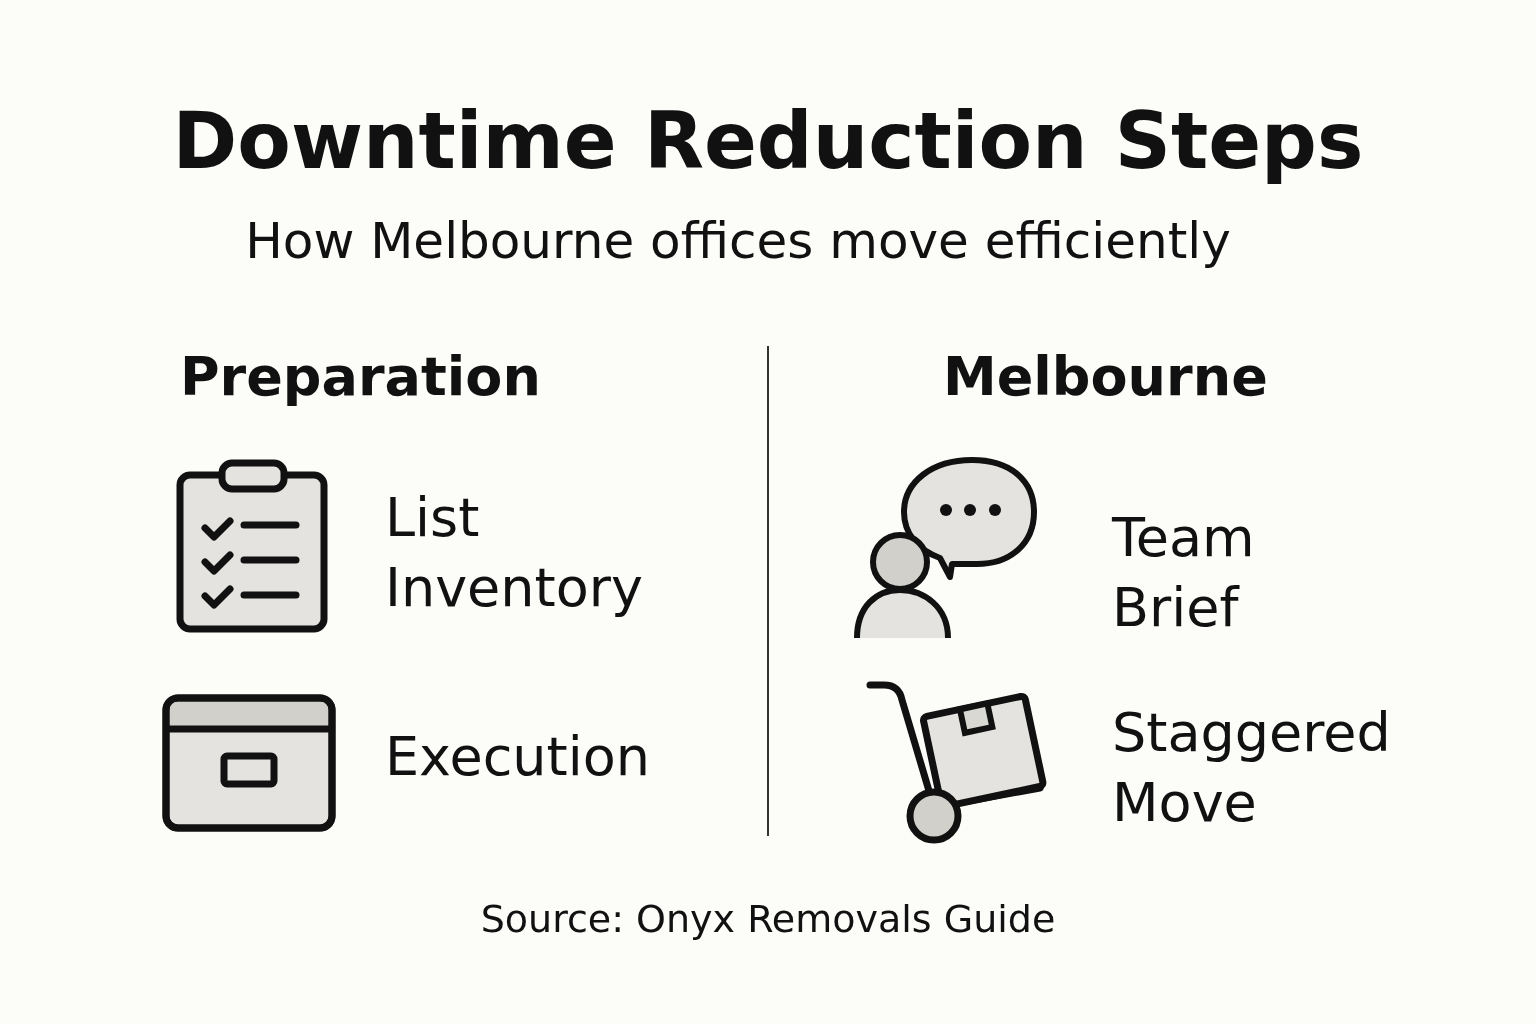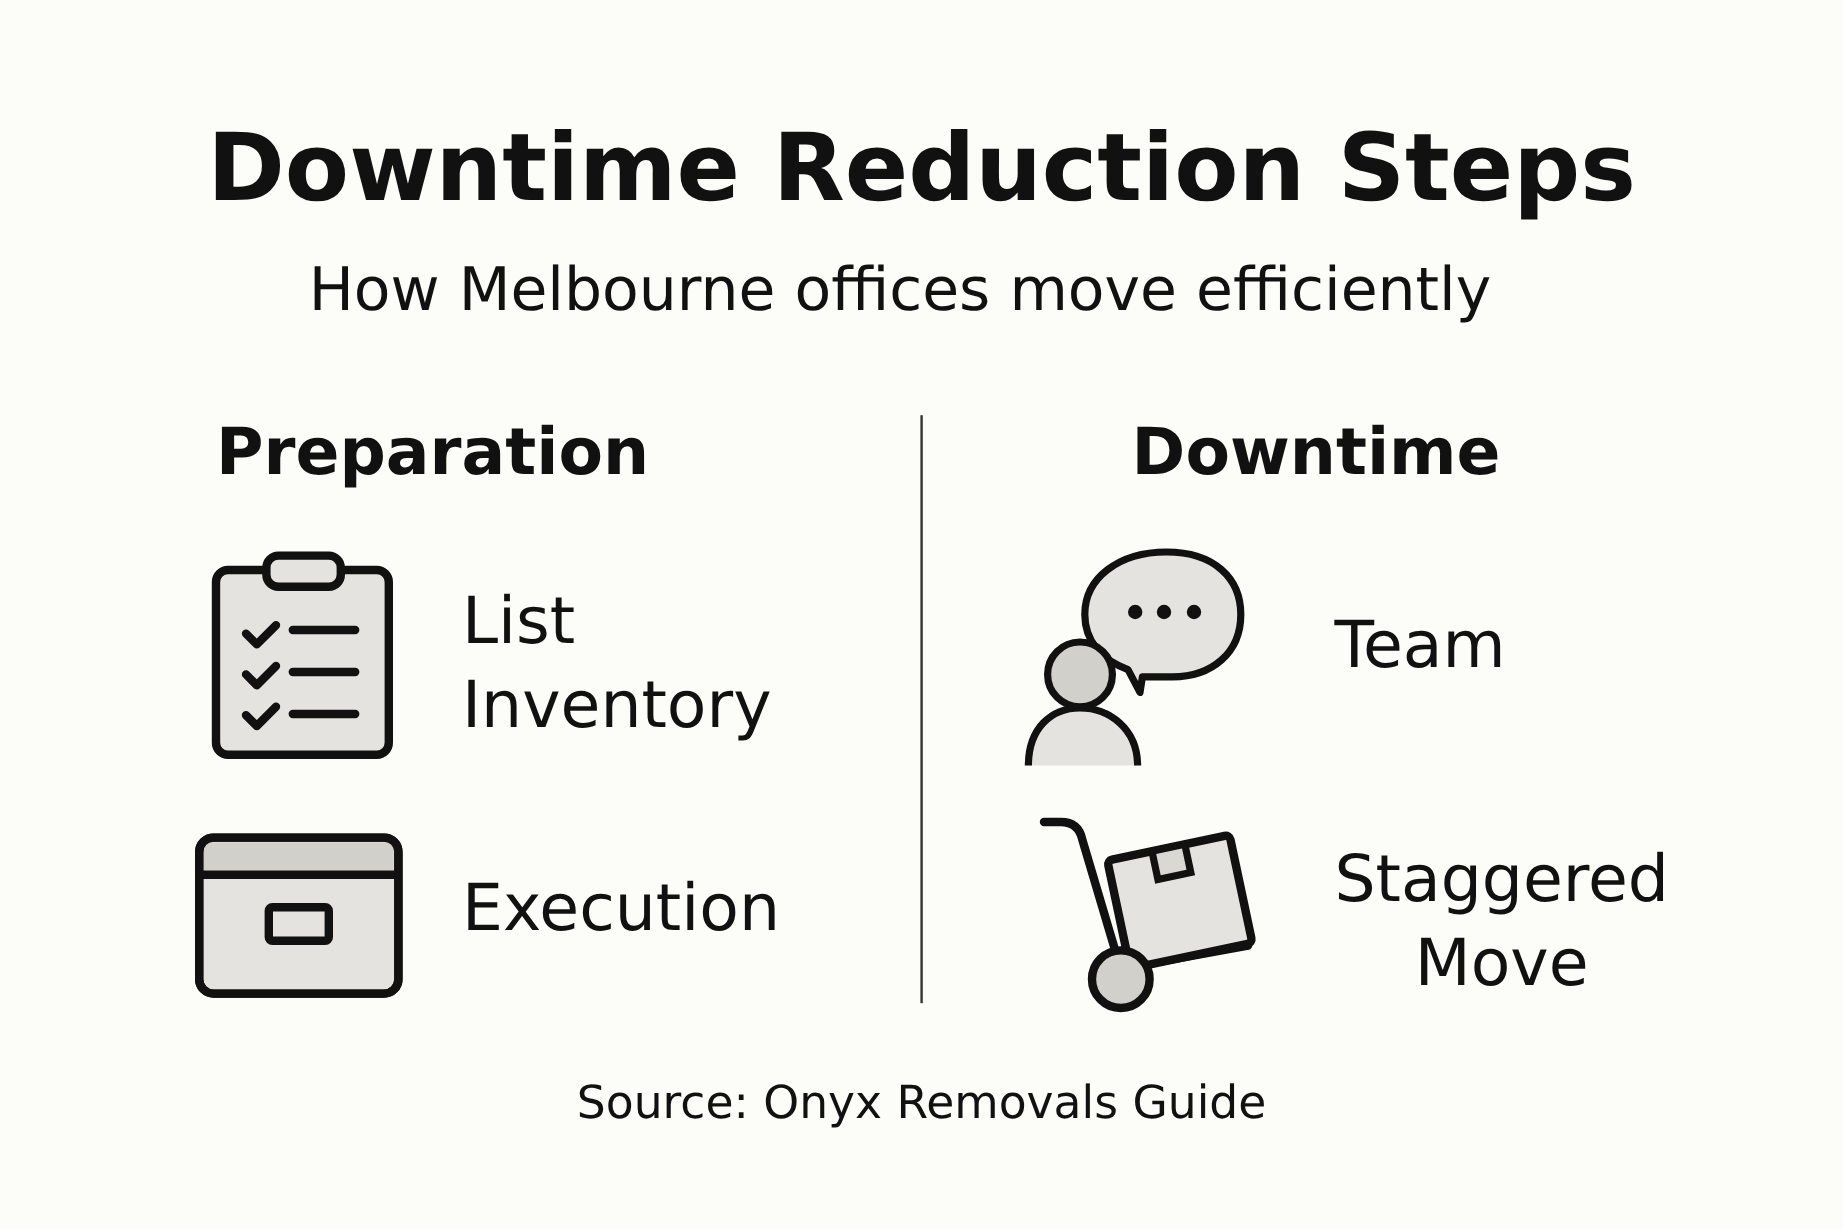--- a/index.html
+++ b/index.html
@@ -2,36 +2,36 @@
 <html><head>
 <meta charset="utf-8">
 <style>
   html, body { margin:0; padding:0; }
   body {
     width:1536px; height:1024px; background:#fcfcf9; position:relative; overflow:hidden;
     font-family:"DejaVu Sans", sans-serif; color:#111;
   }
   .title { position:absolute; left:0; width:1536px; top:96px; text-align:center;
     font-size:78px; font-weight:bold; letter-spacing:0px; }
-  .subtitle { position:absolute; left:12px; width:1476px; top:212px; text-align:center;
+  .subtitle { position:absolute; left:0; width:1476px; top:212px; text-align:center;
     font-size:50px; }
   .col-head { position:absolute; top:345px; font-size:54px; font-weight:bold; }
   .divider { position:absolute; left:767px; top:346px; width:2px; height:490px; background:#333; }
   .icon { position:absolute; }
   .label { position:absolute; font-size:54px; line-height:70px; }
   .source { position:absolute; left:0; width:1536px; top:897px; text-align:center; font-size:38px; }
 </style>
 </head>
 <body>
 
 <div class="title">Downtime Reduction Steps</div>
 <div class="subtitle">How Melbourne offices move efficiently</div>
 
 <div class="col-head" style="left:180px;">Preparation</div>
-<div class="col-head" style="left:943px;">Downtime</div>
+<div class="col-head" style="left:943px;">Melbourne</div>
 
 <div class="divider"></div>
 
 <svg class="icon" style="left:172px;top:455px;" width="160" height="180" viewBox="0 0 160 180">
   <rect x="8" y="20" width="144" height="154" rx="10" fill="#e4e3df" stroke="#111" stroke-width="7"></rect>
   <rect x="50" y="8" width="62" height="26" rx="10" fill="#e4e3df" stroke="#111" stroke-width="7"></rect>
   <g stroke="#111" stroke-width="7" fill="none" stroke-linecap="round" stroke-linejoin="round">
     <polyline points="33,73 42,82 58,66"></polyline>
     <polyline points="33,107 42,116 58,100"></polyline>
     <polyline points="33,141 42,150 58,134"></polyline>
@@ -59,29 +59,30 @@
 <svg class="icon" style="left:852px;top:452px;" width="190" height="190" viewBox="0 0 190 190">
   <path d="M120,8 C160,8 182,30 182,60 C182,92 158,112 125,112 L100,112 L98,125 L88,106 C66,98 52,82 52,60 C52,30 80,8 120,8 Z" fill="#e4e3df" stroke="#111" stroke-width="6" stroke-linejoin="round"></path>
   <circle cx="94" cy="58" r="6" fill="#111"></circle>
   <circle cx="118" cy="58" r="6" fill="#111"></circle>
   <circle cx="143" cy="58" r="6" fill="#111"></circle>
   <circle cx="48" cy="110" r="27" fill="#d2d0cb" stroke="#111" stroke-width="6"></circle>
   <path d="M5,186 C5,155 24,138 48,138 C72,138 96,155 96,186" fill="#e4e3df" stroke="#111" stroke-width="6"></path>
 </svg>
 <div class="label" style="left:1112px;top:483px;margin-top:20px;">
   <div>Team</div>
+  <div>Brief</div>
 </div>
 
 <svg class="icon" style="left:862px;top:676px;" width="190" height="170" viewBox="0 0 190 170">
   <path d="M8,9 L22,9 C32,9 38,14 40,24 L70,125" fill="none" stroke="#111" stroke-width="7" stroke-linecap="round"></path>
   <line x1="90" y1="128" x2="178" y2="112" stroke="#111" stroke-width="7" stroke-linecap="round"></line>
   <g transform="rotate(-12 118 70)">
     <rect x="68" y="30" width="104" height="92" rx="4" fill="#e4e3df" stroke="#111" stroke-width="7"></rect>
     <rect x="106" y="30" width="28" height="24" fill="#d9d8d3" stroke="#111" stroke-width="6"></rect>
   </g>
   <circle cx="72" cy="140" r="24" fill="#d2d0cb" stroke="#111" stroke-width="7"></circle>
 </svg>
-<div class="label" style="left:1112px;top:698px;text-align:center;">
+<div class="label" style="left:1112px;top:698px;">
   <div>Staggered</div>
   <div>Move</div>
 </div>
 
 <div class="source">Source: Onyx Removals Guide</div>
 
 </body></html>

